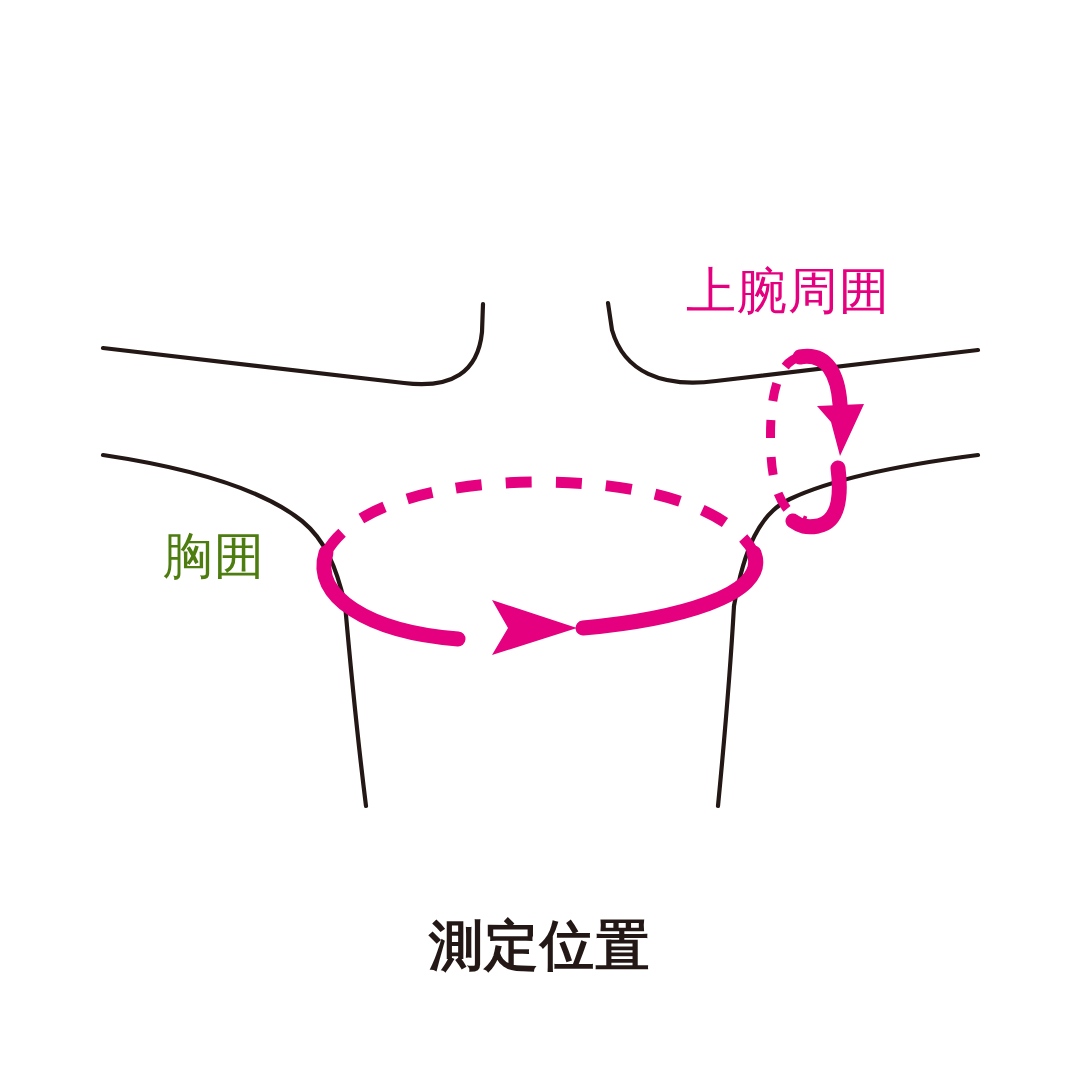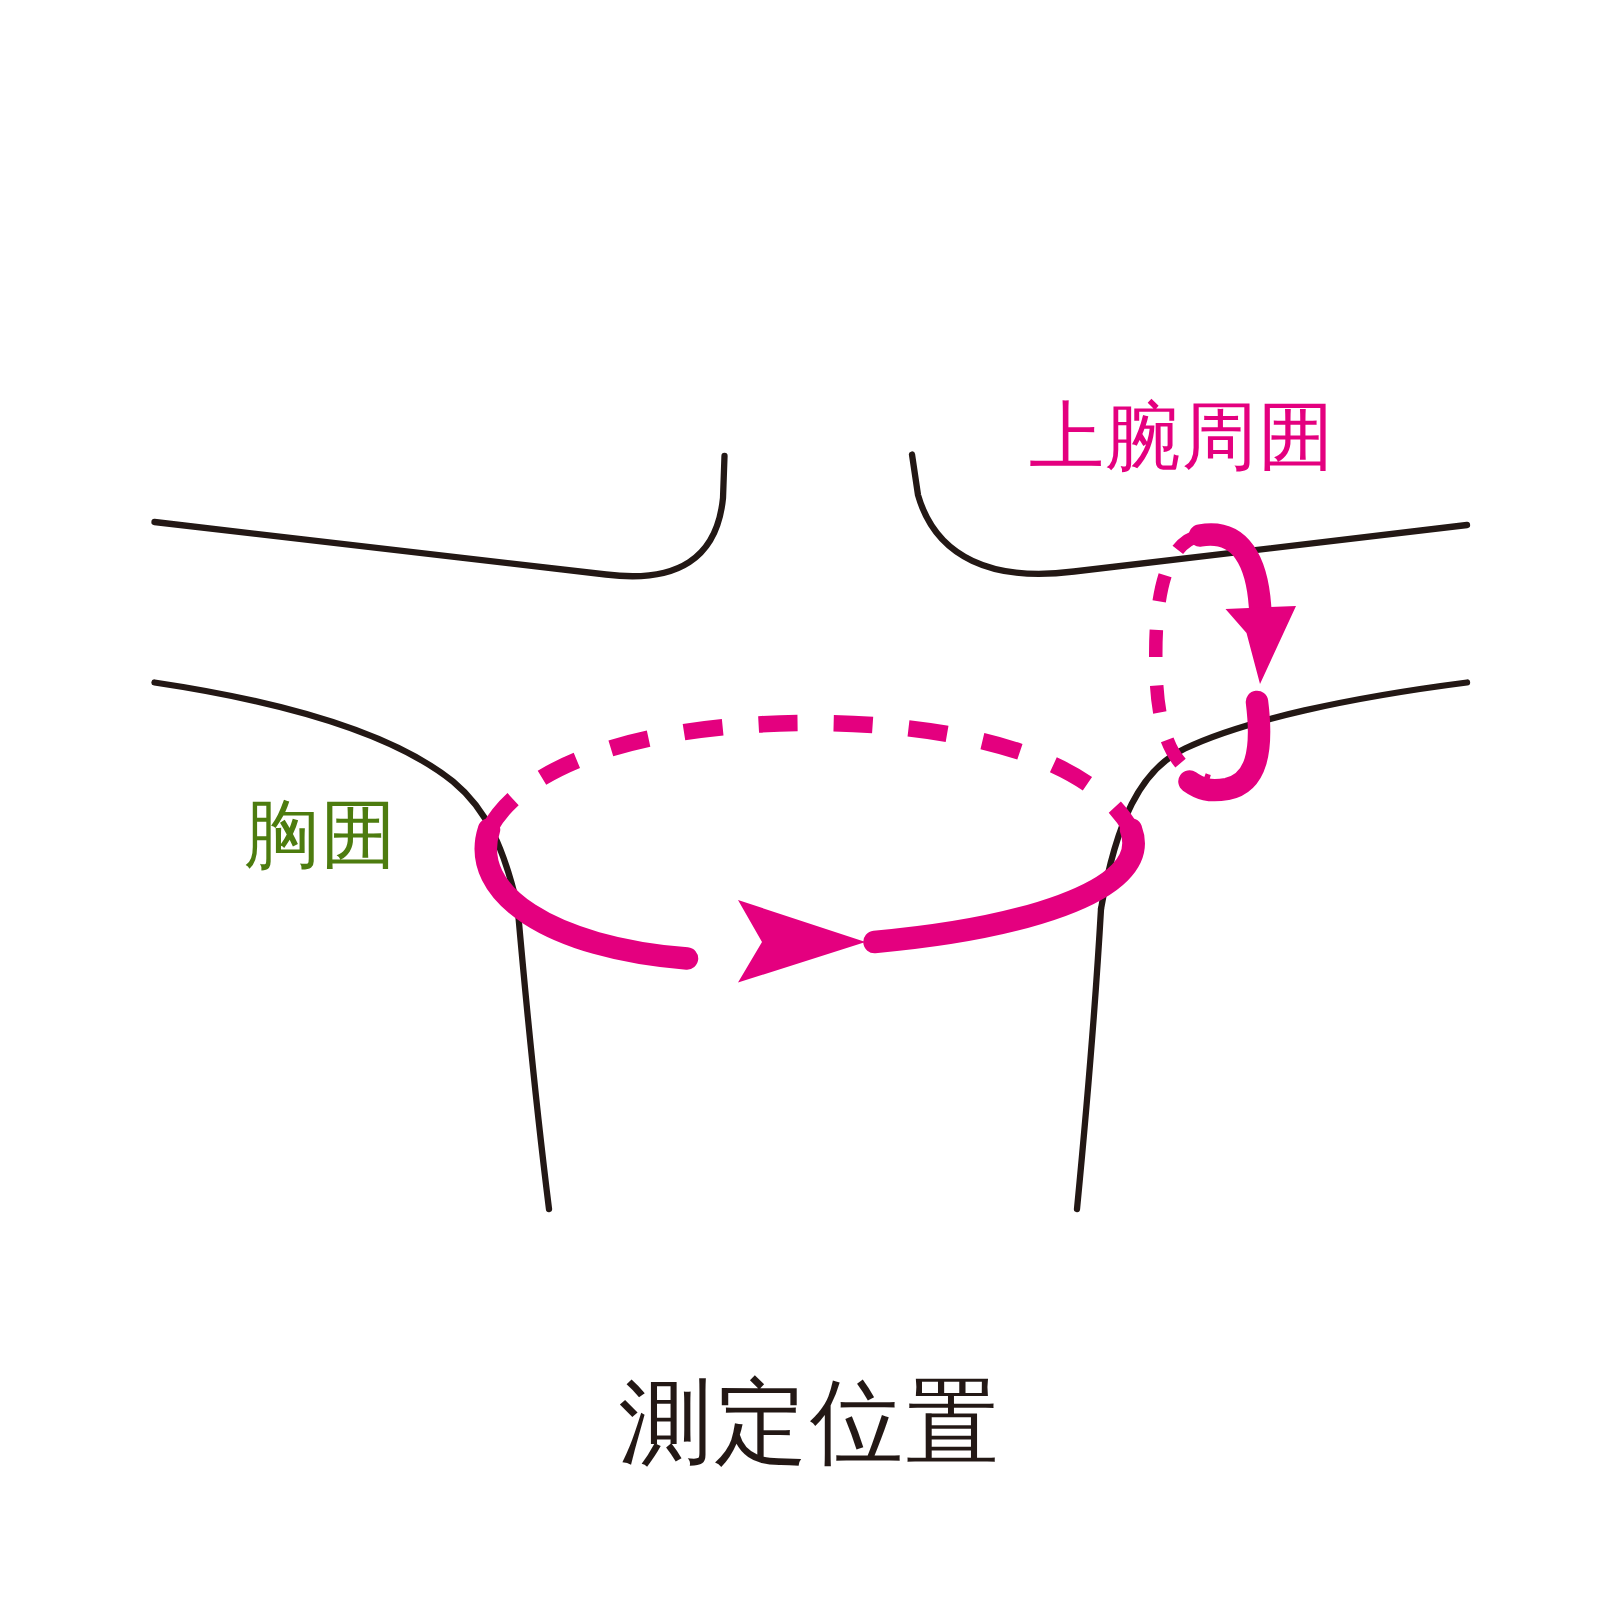--- a/index.html
+++ b/index.html
@@ -46,24 +46,25 @@
     font-size: 50px;
     line-height: 1;
     color: #4d7c0f;
   }
   #caption-measurement-position {
     position: absolute;
     left: 0;
     right: 0;
     top: 918px;
     text-align: center;
-    font-size: 62px;
+    font-size: 54px;
     line-height: 1;
     color: #231815;
     letter-spacing: 0.03em;
+    font-weight: bold;
   }
 </style>
 </head>
 <body>
 
 <div id="figure-root">
 
   <svg id="body-diagram" viewBox="0 0 1080 1080" xmlns="http://www.w3.org/2000/svg">
 
     <rect x="0" y="0" width="1080" height="1080" fill="#ffffff"></rect>

